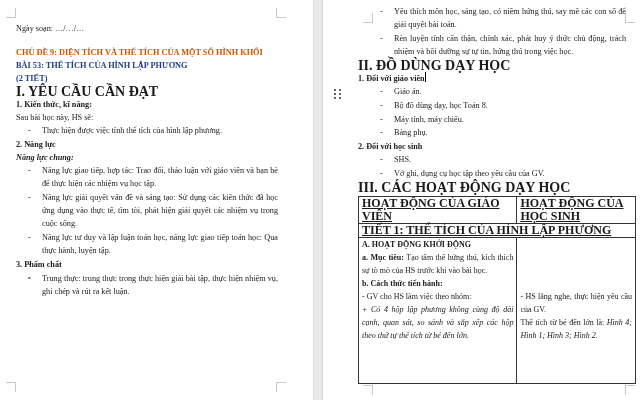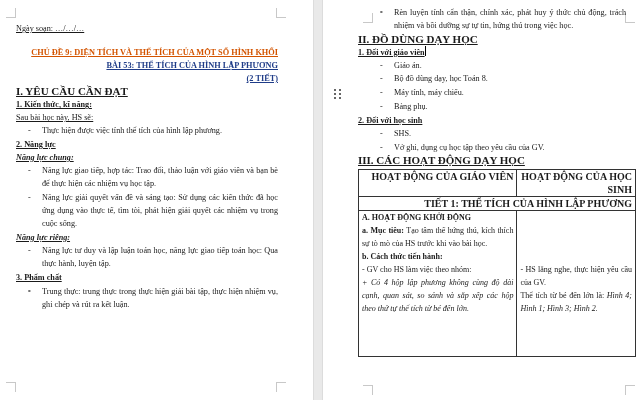--- a/index.html
+++ b/index.html
@@ -31,28 +31,28 @@
     }
     .c-tl { border-right-width: 1px; border-bottom-width: 1px; }
     .c-tr { border-left-width: 1px; border-bottom-width: 1px; }
     .c-bl { border-right-width: 1px; border-top-width: 1px; }
     .c-br { border-left-width: 1px; border-top-width: 1px; }
 
     .content { position: absolute; font-size: 8.2px; line-height: 13px; }
     .left-content { left: 16px; top: 22px; width: 262px; }
     .right-content { left: 45px; top: 5px; width: 258px; }
 
-    .line { white-space: nowrap; text-decoration: underline; }
+    .line { white-space: nowrap; }
     .bold { font-weight: bold; }
     .italic { font-style: italic; }
-    .center { text-align: right; }
+    .center { text-align: left; }
     .orange { color: #d35400; }
     .blue { color: #1f3c88; }
     .title { font-weight: bold; font-size: 8.3px; }
-    .h1 { font-weight: bold; font-size: 11px; }
+    .h1 { font-weight: bold; font-size: 14px; }
     .h2 { font-weight: bold; }
     .bullet {
       position: relative;
       padding-left: 26px;
       text-align: justify;
       line-height: 13.2px;
       margin-bottom: 0.6px;
     }
     .bullet .dash {
       position: absolute; left: 12px; top: 0;
@@ -76,21 +76,21 @@
       margin-top: 2px;
       margin-left: -10px;
       font-size: 8px;
       line-height: 13px;
     }
     table.act td, table.act th {
       border: 1px solid #333;
       padding: 0 3px;
       vertical-align: top;
     }
-    table.act th { font-weight: bold; text-align: right; font-size: 10px; }
+    table.act th { font-weight: bold; text-align: left; font-size: 12px; text-decoration: underline; }
     .col1 { width: 159px; }
     .col2 { width: 119px; }
     .cell-row { text-align: justify; }
   </style>
 </head>
 <body>
 
 <div class="page page-left">
   <div class="corner c-tl" style="left:6px;top:8px;"></div>
   <div class="corner c-tr" style="left:276px;top:8px;"></div>
@@ -107,40 +107,39 @@
     <div class="line h1">I. YÊU CẦU CẦN ĐẠT</div>
     <div class="line h2">1. Kiến thức, kĩ năng:</div>
     <div class="line">Sau bài học này, HS sẽ:</div>
     <div class="bullet"><span class="dash">-</span><span>Thực hiện được việc tính thể tích của hình lập phương.</span></div>
     <div class="bullet"><span class="dash">-</span></div>
 
     <div class="line h2">2. Năng lực</div>
     <div class="line bold italic">Năng lực chung:</div>
     <div class="bullet"><span class="dash">-</span><span>Năng lực giao tiếp, hợp tác: Trao đổi, thảo luận với giáo viên và bạn bè để thực hiện các nhiệm vụ học tập.</span></div>
     <div class="bullet"><span class="dash">-</span><span>Năng lực giải quyết vấn đề và sáng tạo: Sử dụng các kiến thức đã học ứng dụng vào thực tế, tìm tòi, phát hiện giải quyết các nhiệm vụ trong cuộc sống.</span></div>
-    <div class="line bold italic">Năng lực riêng:</div>
     <div class="bullet"><span class="dash">-</span><span>Năng lực tư duy và lập luận toán học, năng lực giao tiếp toán học: Qua thực hành, luyện tập.</span></div>
     <div class="bullet"><span class="dash">-</span></div>
 
     <div class="line h2">3. Phẩm chất</div>
     <div class="bullet"><span class="dash">-</span></div>
     <div class="bullet"><span class="dash">-</span><span>Trung thực: trung thực trong thực hiện giải bài tập, thực hiện nhiệm vụ, ghi chép và rút ra kết luận.</span></div>
   </div>
 </div>
 
 <div class="gutter"></div>
 
 <div class="page page-right">
   <div class="corner c-tl" style="left:40px;top:13px;"></div>
   <div class="corner c-tr" style="left:302px;top:13px;"></div>
   <div class="corner c-bl" style="left:40px;top:385px;"></div>
   <div class="corner c-br" style="left:302px;top:385px;"></div>
 
   <div class="content right-content">
-    <div class="bullet"><span class="dash">-</span></div>
+    <div class="bullet"><span class="dash">-</span><span>Yêu thích môn học, sáng tạo, có niềm hứng thú, say mê các con số để giải quyết bài toán.</span></div>
     <div class="bullet"><span class="dash">-</span><span>Rèn luyện tính cẩn thận, chính xác, phát huy ý thức chủ động, trách nhiệm và bồi dưỡng sự tự tin, hứng thú trong việc học.</span></div>
 
     <div class="line h1" style="margin-left:-10px;">II. ĐỒ DÙNG DẠY HỌC</div>
     <div class="line h2" style="margin-left:-10px;"><span>1. Đối với giáo viên</span><span class="cursor"></span></div>
     <div class="bullet"><span class="dash">-</span><span>Giáo án.</span></div>
     <div class="bullet"><span class="dash">-</span><span>Bộ đồ dùng dạy, học Toán 8.</span></div>
     <div class="bullet"><span class="dash">-</span><span>Máy tính, máy chiếu.</span></div>
     <div class="bullet"><span class="dash">-</span><span>Bảng phụ.</span></div>
 
     <div class="line h2" style="margin-left:-10px;">2. Đối với học sinh</div>

